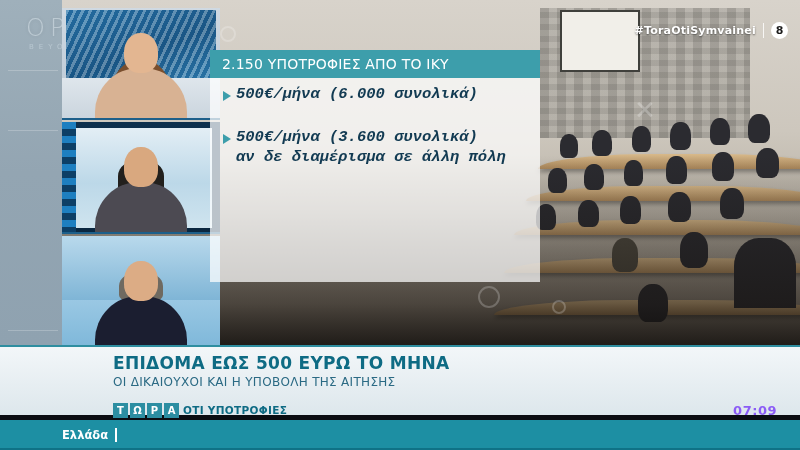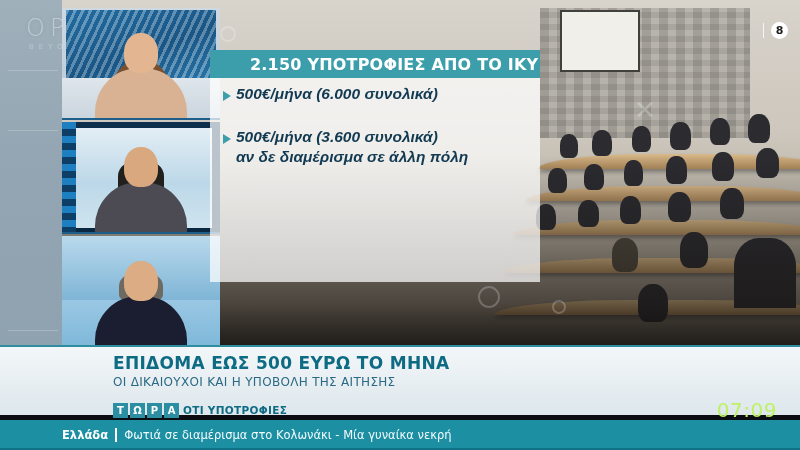--- a/index.html
+++ b/index.html
@@ -87,29 +87,29 @@
   .pr { position:absolute; bottom:0; left:50%; transform:translateX(-50%); }
   .pr .head { width:34px; height:40px; border-radius:48% 48% 42% 42%; margin:0 auto; }
   .pr .hair { position:absolute; left:50%; transform:translateX(-50%); }
   .pr .body { width:92px; height:50px; border-radius:44px 44px 0 0; margin:-5px auto 0; }
 
   
   .infopanel { position:absolute; left:210px; top:50px; width:330px; height:232px;
       background:rgba(255,255,255,.72); }
   .info-head { position:absolute; left:0; top:0; width:330px; height:28px;
       background:#3d9eab; display:flex; align-items:center; padding-left:12px; }
-  .info-head span { color:#ffffff; font-size:16px; font-weight:bold; letter-spacing:.2px;
-      font-family:"DejaVu Sans",sans-serif;margin-left:28px; }
+  .info-head span { color:#ffffff; font-size:14px; font-weight:normal; letter-spacing:.2px;
+      font-family:"DejaVu Sans",sans-serif; }
   .bullets { position:absolute; left:0; top:34px; width:100%; padding:0 10px; }
   .bullet { margin-bottom:16px; display:flex; align-items:flex-start; }
   .tri { width:0; height:0; border-left:8px solid #3d9eab;
          border-top:5px solid transparent; border-bottom:5px solid transparent;
          margin:7px 5px 0 3px; flex:none; }
   .btxt { color:#123a52; font-size:15.5px; font-weight:bold; line-height:1.33;
-          font-style:italic; font-family:Liberation Sans, sans-serif; }
+          font-style:italic; font-family:Liberation Mono, monospace; }
   .btxt .l2 { display:block; }
 
   
   .tr { position:absolute; right:12px; top:22px; display:flex; align-items:center; gap:7px; }
   .hashtag { color:#ffffff; font-size:11px; font-weight:bold; letter-spacing:.2px;
       text-shadow:0 1px 2px rgba(0,0,0,.55); }
   .trsep { width:1px; height:15px; background:rgba(255,255,255,.8); }
   .chbadge { width:17px; height:17px; border-radius:50%; background:#ffffff;
       color:#1b1b1b; font-size:11px; font-weight:bold; display:flex;
       align-items:center; justify-content:center; }
@@ -123,21 +123,21 @@
   .hl2 { position:absolute; left:113px; top:30px; color:#2b6a84; font-size:12px;
          font-weight:normal; letter-spacing:.3px; }
 
   .nowrow { position:absolute; left:0; top:398px; width:800px; height:24px;
       display:flex; align-items:center; }
   .tora { position:absolute; left:113px; display:flex; gap:2px; }
   .tora b { width:15px; height:15px; background:#2c8ea2; color:#fff; font-size:10px;
       font-weight:bold; display:flex; align-items:center; justify-content:center; }
   .nowlbl { position:absolute; left:183px; color:#0e6b84; font-size:10.5px; font-weight:bold;
       letter-spacing:.3px; }
-  .clock { position:absolute; right:23px; color:#bef264; font-size:20px; font-weight:normal;
+  .clock { position:absolute; right:23px; color:#8b5cf6; font-size:13px; font-weight:bold;
       letter-spacing:.5px; }
 
   
   .ticker { position:absolute; left:0; top:420px; width:800px; height:30px;
       background:#1d8fa3; display:flex; align-items:center; }
   .tk-cat { color:#ffffff; font-size:11.5px; font-weight:bold; margin-left:62px; }
   .tk-div { width:2px; height:14px; background:#ffffff; margin:0 7px; }
   .tk-txt { color:#f2fbfd; font-size:11.5px; }
   .ticker-bottom { position:absolute; left:0; top:448px; width:800px; height:2px;
       background:#0f7286; }
@@ -231,20 +231,21 @@
     <div class="v-bg v3bg"></div>
     <div class="v3-wall"></div>
     <div class="pr">
       <div class="hair" style="top:10px; width:44px; height:30px; border-radius:50% 50% 20% 20%; background:#6f6a61;"></div>
       <div class="head" style="position:relative; background:#dcac85; z-index:2;"></div>
       <div class="body" style="background:#1b1e30; position:relative; z-index:1;"></div>
     </div>
   </div>
 
   <div class="tr">
+    <div class="hashtag">#ToraOtiSymvainei</div>
     <div class="trsep"></div>
     <div class="chbadge">8</div>
   </div>
 
   <div class="infopanel">
     <div class="info-head">
       <span>2.150 ΥΠΟΤΡΟΦΙΕΣ ΑΠΟ ΤΟ ΙΚΥ</span>
     </div>
     <div class="bullets">
 
@@ -279,17 +280,16 @@
       <b>Ρ</b>
       <b>Α</b>
     </div>
     <div class="nowlbl">ΟΤΙ ΥΠΟΤΡΟΦΙΕΣ</div>
     <div class="clock">07:09</div>
   </div>
 
   <div class="ticker">
     <div class="tk-cat">Ελλάδα</div>
     <div class="tk-div"></div>
-    <div class="tk-txt">Φωτιά σε διαμέρισμα στο Κολωνάκι - Μία γυναίκα νεκρή</div>
   </div>
   <div class="ticker-bottom"></div>
 
 </div>
 
 </body></html>

